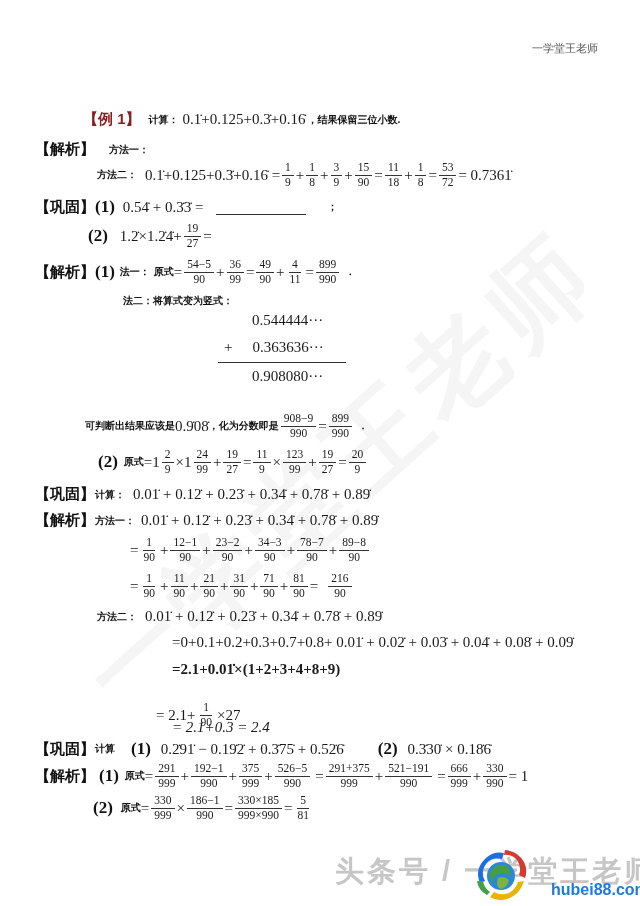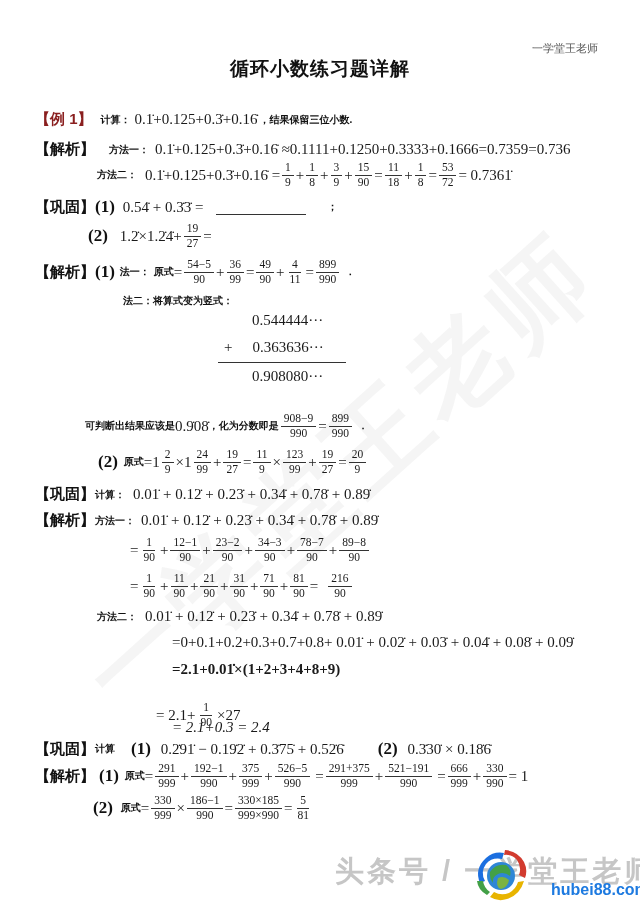--- a/index.html
+++ b/index.html
@@ -6,21 +6,21 @@
   .page{position:relative;width:640px;height:906px;background:#fff;overflow:hidden;
         font-family:"Liberation Sans","DejaVu Sans",sans-serif;}
   .bg-wm{position:absolute;left:55px;top:640px;font-size:100px;font-weight:bold;
          color:rgba(50,50,50,0.05);white-space:nowrap;transform:rotate(-42deg);
          transform-origin:0 0;letter-spacing:8px;pointer-events:none;}
   .hdr-author{position:absolute;top:41px;right:42px;font-size:11px;color:#555;}
   .title{position:absolute;top:56px;left:0;right:0;text-align:center;
          font-size:19px;font-weight:bold;color:#111;letter-spacing:1px;}
   .line{position:absolute;display:flex;align-items:center;white-space:pre;}
   .lab,.exlab{font-weight:bold;font-size:15px;color:#111;}
-  .exlab{color:#8a1f1f;}
+  .exlab{color:#8a1f1f;margin-left:48px;}
   .b{font-weight:bold;font-size:10px;color:#111;}
   .m{font-family:"Liberation Serif","DejaVu Serif",serif;font-size:15px;color:#1a1a1a;}
   .mb{font-family:"Liberation Serif","DejaVu Serif",serif;font-size:17px;font-weight:bold;color:#111;}
   .frac{display:inline-flex;flex-direction:column;align-items:center;
         font-family:"Liberation Serif","DejaVu Serif",serif;font-size:11.5px;
         line-height:1.2;margin:0 2px;color:#1a1a1a;}
   .fn{border-bottom:1px solid #333;padding:0 3px;}
   .fd{padding:0 3px;}
   .mixed{display:inline-flex;align-items:center;}
   .wh{font-family:"Liberation Serif","DejaVu Serif",serif;font-size:15px;color:#1a1a1a;}
@@ -39,25 +39,24 @@
 </style>
 </head>
 <body>
 
 <div class="page">
 
   <div class="bg-wm">一学堂王老师</div>
 
   <div class="hdr-author">一学堂王老师</div>
 
-  <div class="title">循环小数练习题详解</div>
 
   <div id="content">
       <div class="line" style="left: 35px; top: 110px;"><span class="exlab">【例 1】</span><span class="spacer" style="width: 8px;"></span><span class="b">计算：</span><span class="spacer" style="width: 4px;"></span><span class="m">0.1̇+0.125+0.3̇+0.16̇</span><span class="spacer" style="width: 2px;"></span><span class="b">，结果保留三位小数.</span></div>
-      <div class="line" style="left: 35px; top: 140px;"><span class="lab">【解析】</span><span class="spacer" style="width: 14px;"></span><span class="b">方法一：</span><span class="spacer" style="width: 6px;"></span><span class="m">0.1̇+0.125+0.3̇+0.16̇ ≈0.1111+0.1250+0.3333+0.1666=0.7359=0.736</span></div>
+      <div class="line" style="left: 35px; top: 140px;"><span class="lab">【解析】</span><span class="spacer" style="width: 14px;"></span><span class="b">方法一：</span><span class="spacer" style="width: 6px;"></span></div>
       <div class="line" style="left: 97px; top: 161px;"><span class="b">方法二：</span><span class="spacer" style="width: 8px;"></span><span class="m">0.1̇+0.125+0.3̇+0.16̇ =</span><span class="frac"><span class="fn">1</span><span class="fd">9</span></span><span class="m">+</span><span class="frac"><span class="fn">1</span><span class="fd">8</span></span><span class="m">+</span><span class="frac"><span class="fn">3</span><span class="fd">9</span></span><span class="m">+</span><span class="frac"><span class="fn">15</span><span class="fd">90</span></span><span class="m">=</span><span class="frac"><span class="fn">11</span><span class="fd">18</span></span><span class="m">+</span><span class="frac"><span class="fn">1</span><span class="fd">8</span></span><span class="m">=</span><span class="frac"><span class="fn">53</span><span class="fd">72</span></span><span class="m">= 0.7361̇</span></div>
       <div class="line" style="left: 35px; top: 197px;"><span class="lab">【巩固】</span><span class="mb">(1)</span><span class="spacer" style="width: 8px;"></span><span class="m">0.54̇ + 0.3̇3̇ =</span><span class="spacer" style="width: 12px;"></span><span class="bl" style="width: 90px;"></span><span class="spacer" style="width: 22px;"></span><span class="b">；</span></div>
       <div class="line" style="left: 88px; top: 222px;"><span class="mb">(2)</span><span class="spacer" style="width: 12px;"></span><span class="m">1.2̇×1.2̇4̇+</span><span class="frac"><span class="fn">19</span><span class="fd">27</span></span><span class="m">=</span></div>
       <div class="line" style="left: 35px; top: 258px;"><span class="lab">【解析】</span><span class="mb">(1)</span><span class="spacer" style="width: 5px;"></span><span class="b">法一：</span><span class="spacer" style="width: 4px;"></span><span class="b">原式</span><span class="m">=</span><span class="frac"><span class="fn">54−5</span><span class="fd">90</span></span><span class="m">+</span><span class="frac"><span class="fn">36</span><span class="fd">99</span></span><span class="m">=</span><span class="frac"><span class="fn">49</span><span class="fd">90</span></span><span class="m">+</span><span class="frac"><span class="fn">4</span><span class="fd">11</span></span><span class="m">=</span><span class="frac"><span class="fn">899</span><span class="fd">990</span></span><span class="spacer" style="width: 4px;"></span><span class="b">．</span></div>
       <div class="line" style="left: 123px; top: 294px; text-align: center;"><span class="b">法二：将算式变为竖式：</span></div>
       <div class="line" style="left: 252px; top: 312px;"><span class="m">0.544444···</span></div>
       <div class="line" style="left: 224px; top: 339px;"><span class="m">+</span><span class="spacer" style="width: 20px;"></span><span class="m">0.363636···</span></div>
       <div class="line" style="left: 218px; top: 362px;"><span class="rule" style="width: 128px;"></span></div>
       <div class="line" style="left: 252px; top: 368px;"><span class="m">0.908080···</span></div>
       <div class="line" style="left: 85px; top: 412px;"><span class="b">可判断出结果应该是</span><span class="m">0.9̇08̇</span><span class="b">，化为分数即是</span><span class="frac"><span class="fn">908−9</span><span class="fd">990</span></span><span class="m">=</span><span class="frac"><span class="fn">899</span><span class="fd">990</span></span><span class="spacer" style="width: 4px;"></span><span class="b">．</span></div>

